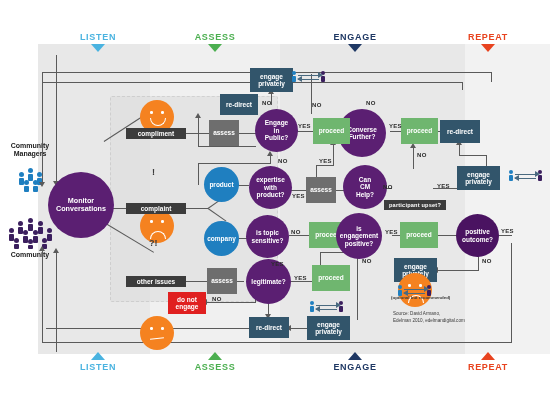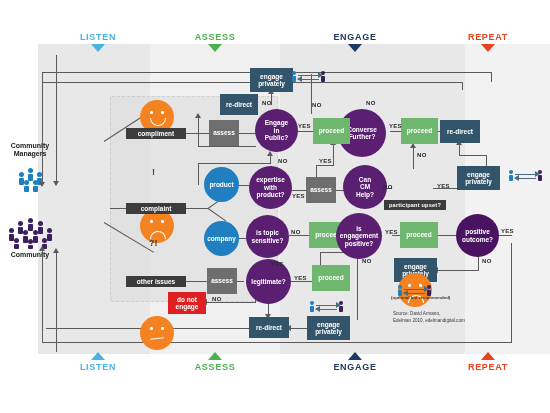--- a/index.html
+++ b/index.html
@@ -276,20 +276,24 @@
   <div class="arw arw-d" style="left:265px;top:314px;"></div>
 
   <div class="ln lh" style="left:46px;top:328px;width:205px;"></div>
 
   <div class="ln lv" style="left:478px;top:252px;height:18px;"></div>
   <div class="ln lh" style="left:437px;top:270px;width:42px;"></div>
   <div class="arw arw-l" style="left:433px;top:267px;"></div>
 
   <div class="ln lh" style="left:499px;top:235px;width:13px;"></div>
 
+  <div class="node circle c-purple" style="left:48px;top:172px;width:66px;height:66px;">
+    <span class="lbl-9" style="white-space:pre-line">Monitor
+Conversations</span>
+  </div>
 
   <div class="node circle c-orange face" style="left:140px;top:100px;width:34px;height:34px;">
     <div class="eye" style="left:10px;top:11px;"></div>
     <div class="eye" style="left:21px;top:11px;"></div>
     <div class="mouth" style="left:10px;top:18px;width:14px;height:7px;"></div>
   </div>
   <div class="node r-dark" style="left:126px;top:128px;width:60px;height:11px;">
     <span class="lbl">compliment</span>
   </div>
 

